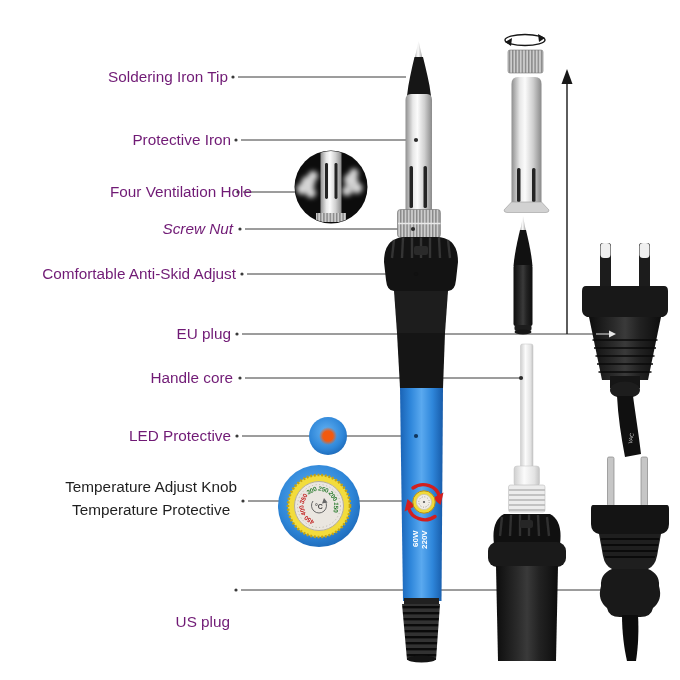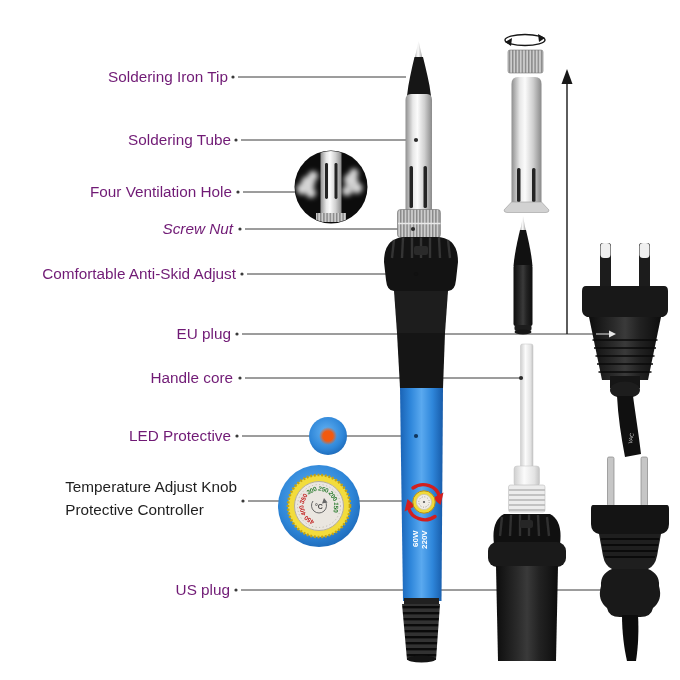--- a/index.html
+++ b/index.html
@@ -2,21 +2,21 @@
 <html><head>
 <meta charset="utf-8">
 <style>
   html,body{margin:0;padding:0;background:#fff;}
   .stage{position:relative;width:680px;height:680px;background:#ffffff;overflow:hidden;
          font-family:"Liberation Sans", sans-serif;}
   .art{position:absolute;left:0;top:0;}
   .lbl{position:absolute;color:#701a75;font-size:15.3px;line-height:19px;
        white-space:nowrap;text-align:right;}
   .lbl2{position:absolute;color:#1f1f1f;font-size:15.3px;line-height:23px;
-        white-space:nowrap;text-align:left;}
+        white-space:nowrap;text-align:center;}
 </style>
 </head>
 <body>
 
 <div class="stage">
 
 <svg class="art" width="680" height="680" viewBox="0 0 680 680">
   <defs>
     <linearGradient id="metal" x1="0" y1="0" x2="1" y2="0">
       <stop offset="0" stop-color="#8f8f8f"></stop>
@@ -298,41 +298,41 @@
     <circle cx="416" cy="274" r="2.1" fill="#111"></circle>
     <circle cx="521" cy="378" r="2.1"></circle>
     <circle cx="416" cy="436" r="2.1" fill="#10355c"></circle>
   </g>
 </svg>
 
 <div class="lbl" style="right:452px;top:67px;">
   <span>Soldering Iron Tip</span>
 </div>
 <div class="lbl" style="right:449px;top:130px;">
-  <span>Soldering Tube</span>
-</div>
-<div class="lbl" style="right:448px;top:182px;margin-left:12px;">
+  <span>Protective Iron</span>
+</div>
+<div class="lbl" style="right:428px;top:182px;margin-left:12px;">
   <span>Four Ventilation Hole</span>
 </div>
 <div class="lbl" style="right:447px;top:219px;font-style:italic;">
   <span>Screw Nut</span>
 </div>
 <div class="lbl" style="right:444px;top:264px;">
   <span>Comfortable Anti-Skid Adjust</span>
 </div>
 <div class="lbl" style="right:449px;top:324px;">
   <span>EU plug</span>
 </div>
 <div class="lbl" style="right:447px;top:368px;">
   <span>Handle core</span>
 </div>
 <div class="lbl" style="right:449px;top:426px;">
   <span>LED Protective</span>
 </div>
 <div class="lbl2" style="right:443px;top:475px;">
   <div>Temperature Adjust Knob</div>
-  <div>Protective Controller</div>
-</div>
-<div class="lbl" style="right:450px;top:580px;text-align:center;">
+  <div>Temperature Protective</div>
+</div>
+<div class="lbl" style="right:450px;top:612px;text-align:center;">
   <span>US plug</span>
 </div>
 
 </div>
 
 </body></html>

